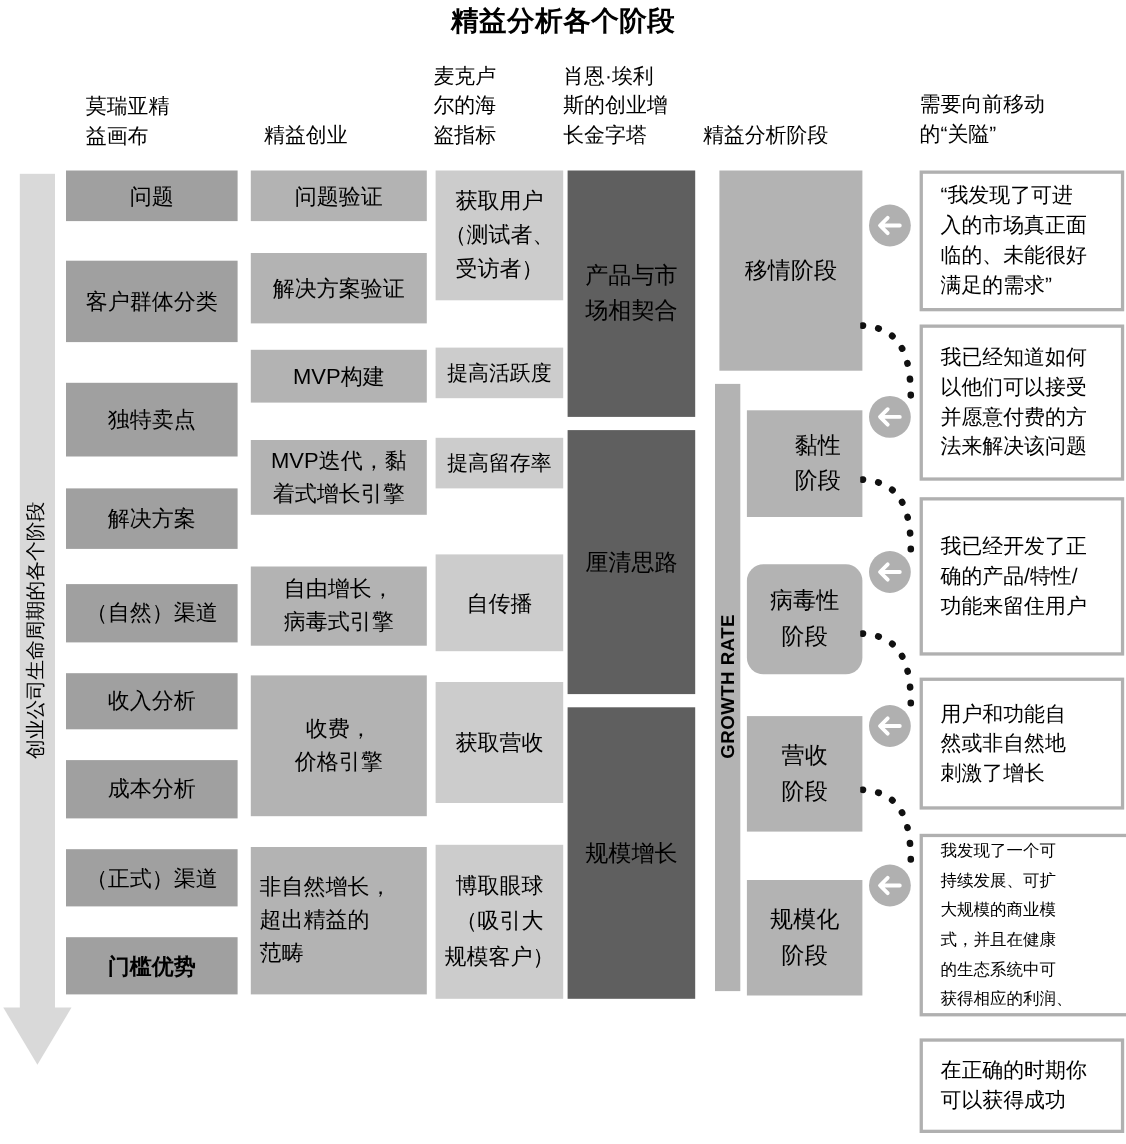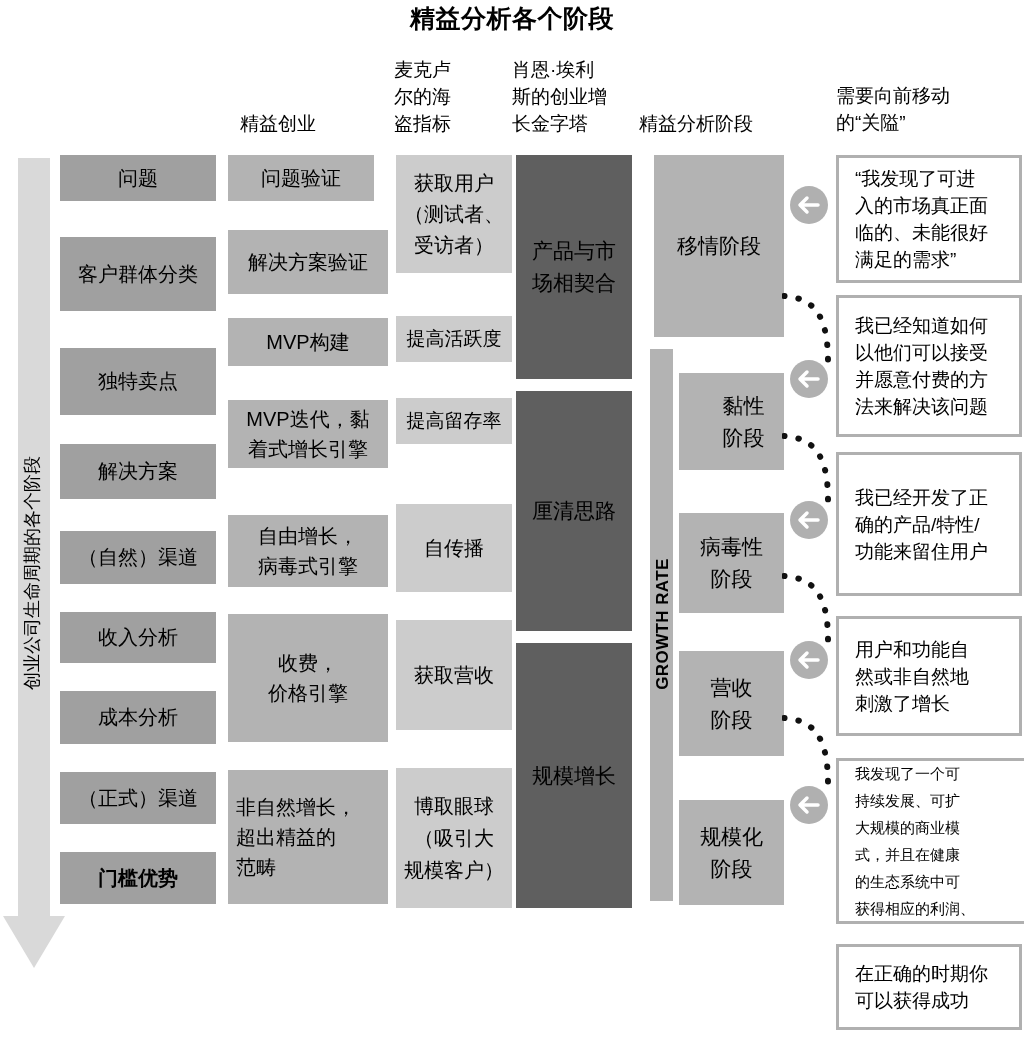--- a/index.html
+++ b/index.html
@@ -137,20 +137,22 @@
   }
   .dot-connector svg { display: block; }
 </style>
 </head>
 <body>
 
 <div class="canvas">
 
   <div id="chart-title">精益分析各个阶段</div>
 
+  <div class="col-header" id="hdr-canvas">莫瑞亚精
+益画布</div>
   <div class="col-header" id="hdr-startup">精益创业</div>
   <div class="col-header" id="hdr-pirate">麦克卢
 尔的海
 盗指标</div>
   <div class="col-header" id="hdr-pyramid">肖恩·埃利
 斯的创业增
 长金字塔</div>
   <div class="col-header" id="hdr-analytics">精益分析阶段</div>
   <div class="col-header" id="hdr-gates">需要向前移动
 的“关隘”</div>
@@ -165,21 +167,21 @@
   <div class="box dark" style="left:60px; top:155px; width:156px; height:46px; font-size:20px;">问题</div>
   <div class="box dark" style="left:60px; top:237px; width:156px; height:74px; font-size:20px;">客户群体分类</div>
   <div class="box dark" style="left:60px; top:348px; width:156px; height:67px; font-size:20px;">独特卖点</div>
   <div class="box dark" style="left:60px; top:444px; width:156px; height:55px; font-size:20px;">解决方案</div>
   <div class="box dark" style="left:60px; top:531px; width:156px; height:53px; font-size:20px;">（自然）渠道</div>
   <div class="box dark" style="left:60px; top:612px; width:156px; height:51px; font-size:20px;">收入分析</div>
   <div class="box dark" style="left:60px; top:691px; width:156px; height:53px; font-size:20px;">成本分析</div>
   <div class="box dark" style="left:60px; top:772px; width:156px; height:52px; font-size:20px;">（正式）渠道</div>
   <div class="box dark" style="left:60px; top:852px; width:156px; height:52px; font-size:20px;font-weight:bold;">门槛优势</div>
 
-  <div class="box mid" style="left:228px; top:155px; width:146px; height:46px; font-size:20px;">问题验证</div>
+  <div class="box mid" style="left:228px; top:155px; width:160px; height:46px; font-size:20px;">问题验证</div>
   <div class="box mid" style="left:228px; top:230px; width:160px; height:64px; font-size:20px;">解决方案验证</div>
   <div class="box mid" style="left:228px; top:318px; width:160px; height:48px; font-size:20px;">MVP构建</div>
   <div class="box mid" style="left:228px; top:400px; width:160px; height:68px; font-size:20px; line-height:30px;">MVP迭代，黏
 着式增长引擎</div>
   <div class="box mid" style="left:228px; top:515px; width:160px; height:72px; font-size:20px; line-height:30px;">自由增长，
 病毒式引擎</div>
   <div class="box mid" style="left:228px; top:614px; width:160px; height:128px; font-size:20px; line-height:30px;">收费，
 价格引擎</div>
   <div class="box light" style="left:396px; top:155px; width:116px; height:118px; font-size:20px; line-height:31px;">获取用户
 （测试者、
@@ -197,21 +199,21 @@
 规模客户）</div>
 
   <div class="box darker" style="left:516px; top:155px; width:116px; height:224px; font-size:21px; line-height:32px;">产品与市
 场相契合</div>
   <div class="box darker" style="left:516px; top:391px; width:116px; height:240px; font-size:21px;">厘清思路</div>
   <div class="box darker" style="left:516px; top:643px; width:116px; height:265px; font-size:21px;">规模增长</div>
 
   <div class="box mid" style="left:654px; top:155px; width:130px; height:182px; font-size:21px;">移情阶段</div>
   <div class="box mid" style="left:679px; top:373px; width:105px; height:97px; font-size:21px; line-height:32px;padding-left:24px;">黏性
 阶段</div>
-  <div class="box mid" style="left:679px; top:513px; width:105px; height:100px; font-size:21px; line-height:32px;">病毒性
+  <div class="box mid" style="left:679px; top:513px; width:105px; height:100px; font-size:21px; line-height:32px;border-radius:15px;">病毒性
 阶段</div>
   <div class="box mid" style="left:679px; top:651px; width:105px; height:105px; font-size:21px; line-height:32px;">营收
 阶段</div>
   <div class="box mid" style="left:679px; top:800px; width:105px; height:105px; font-size:21px; line-height:32px;">规模化
 阶段</div>
 
   <div class="box gate" style="left:836px; top:155px; width:186px; height:128px; font-size:19px;">“我发现了可进
 入的市场真正面
 临的、未能很好
 满足的需求”</div>

